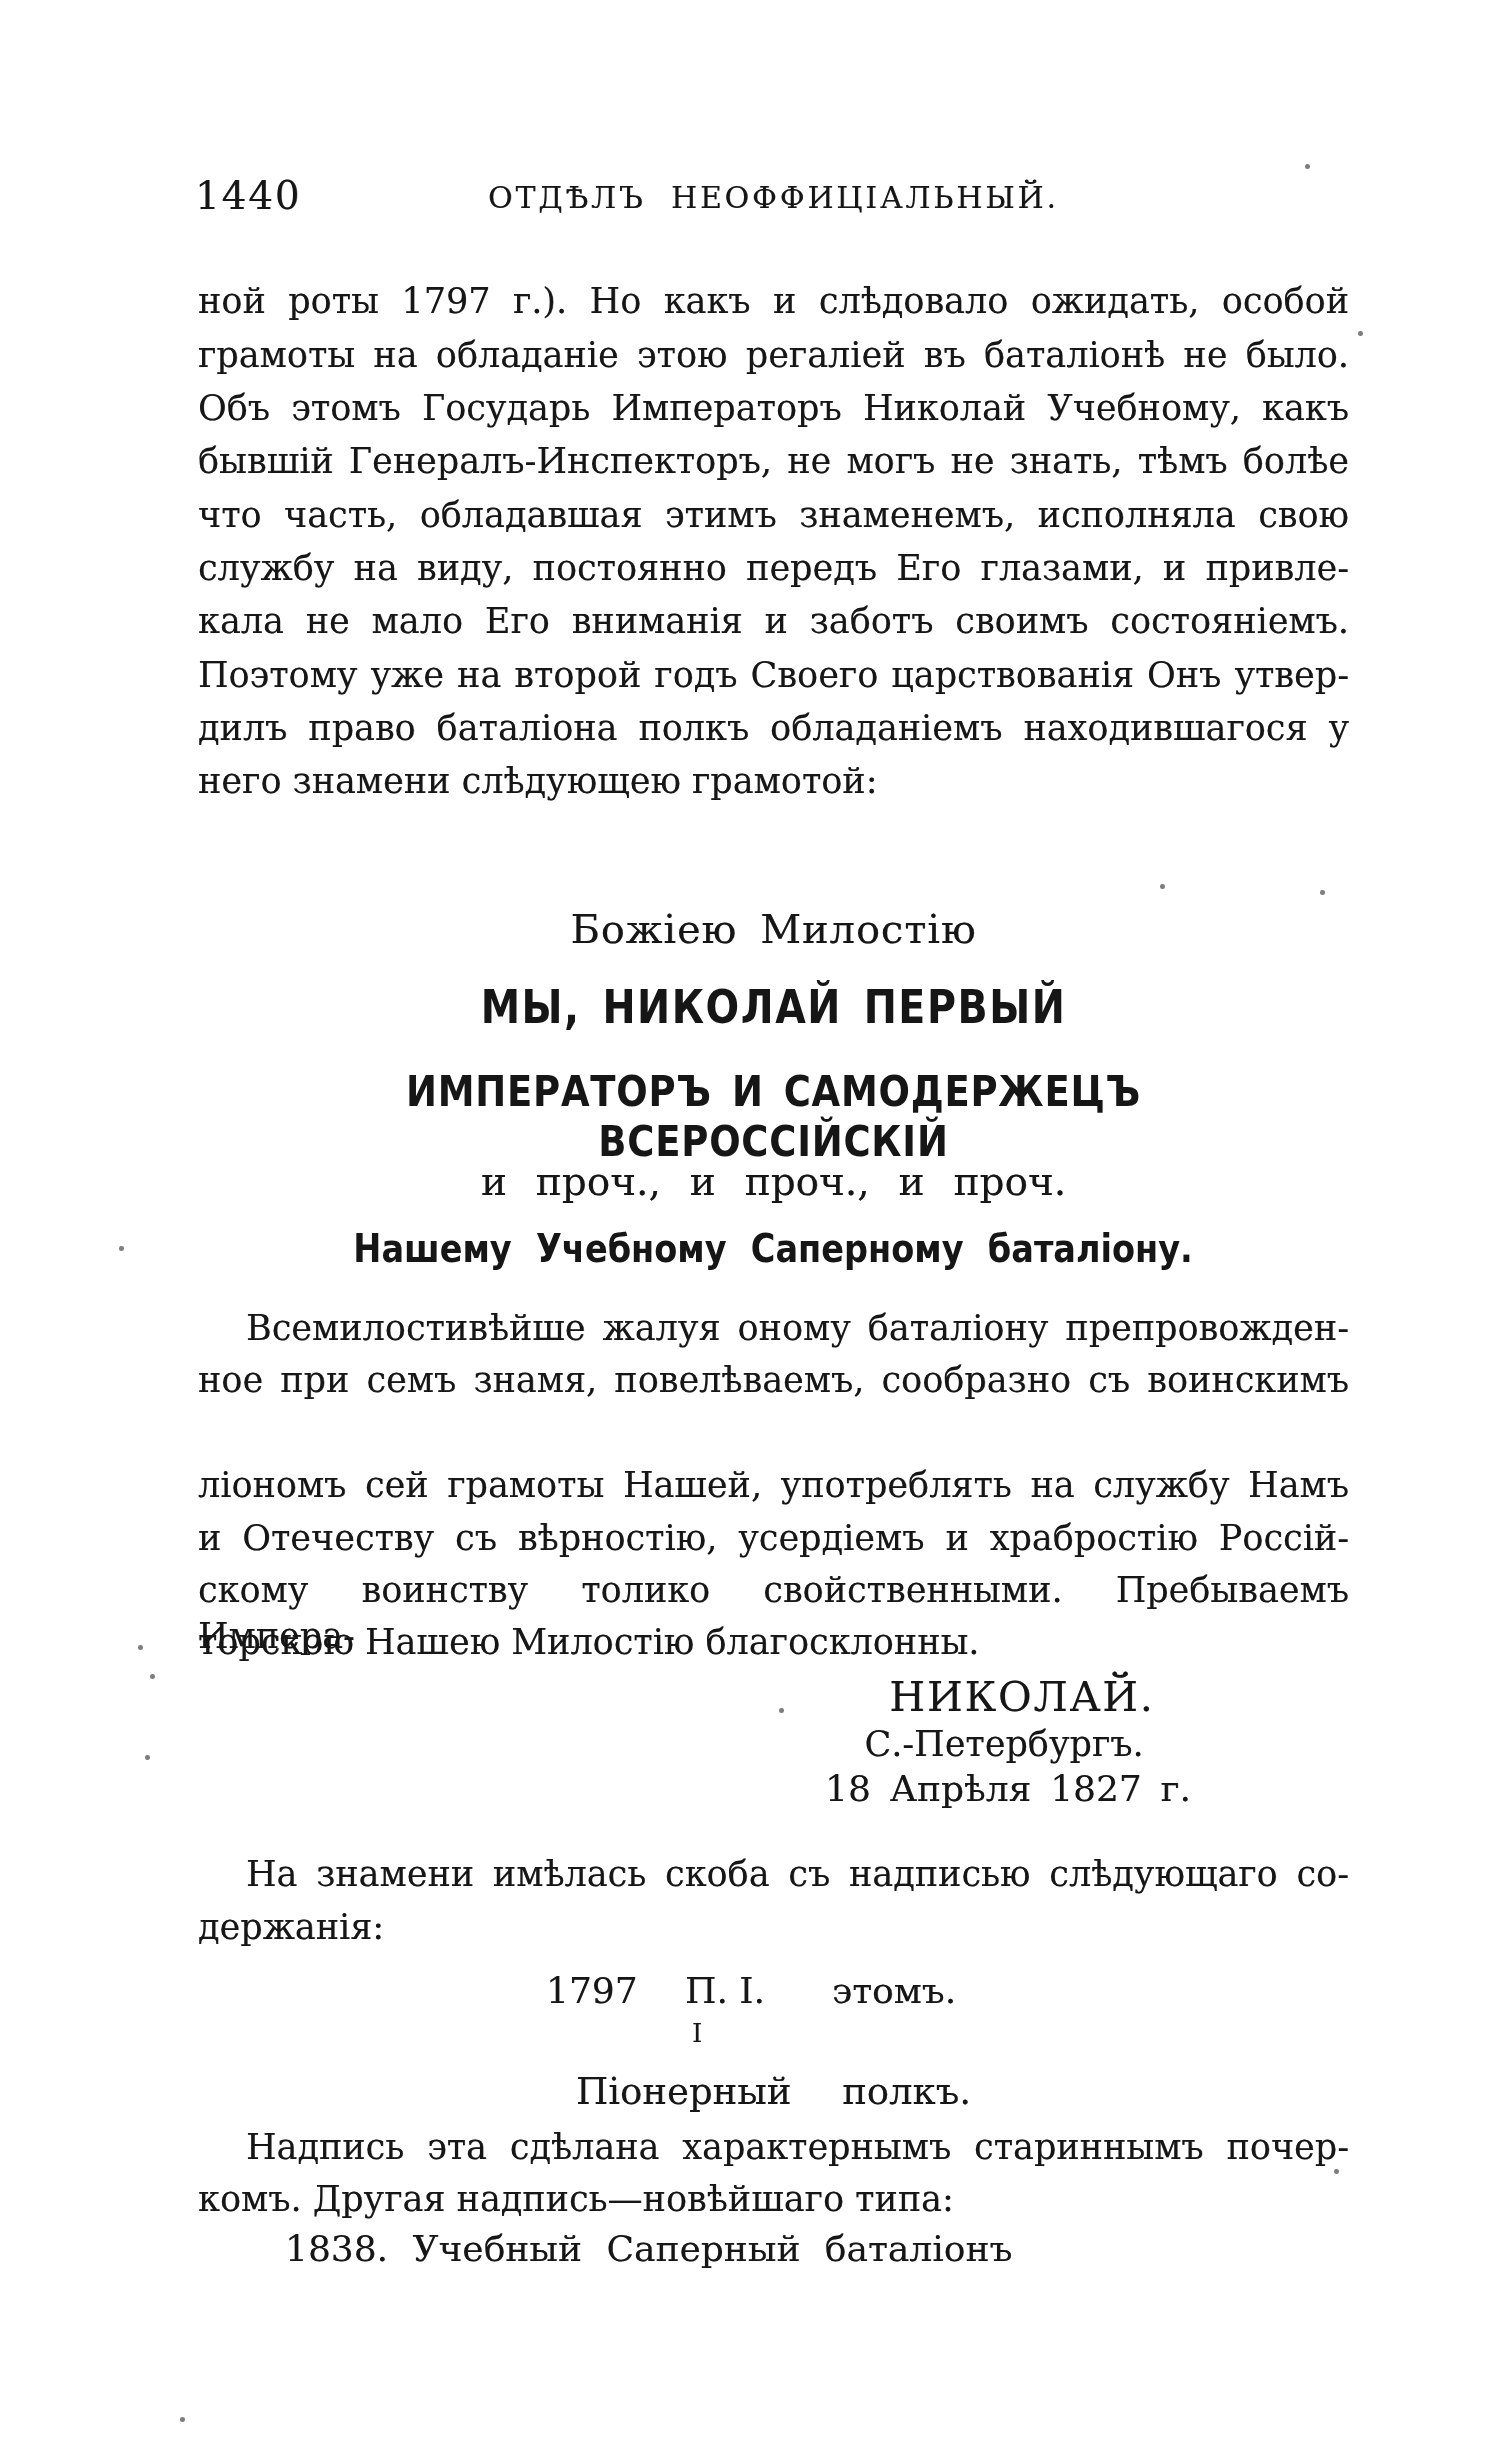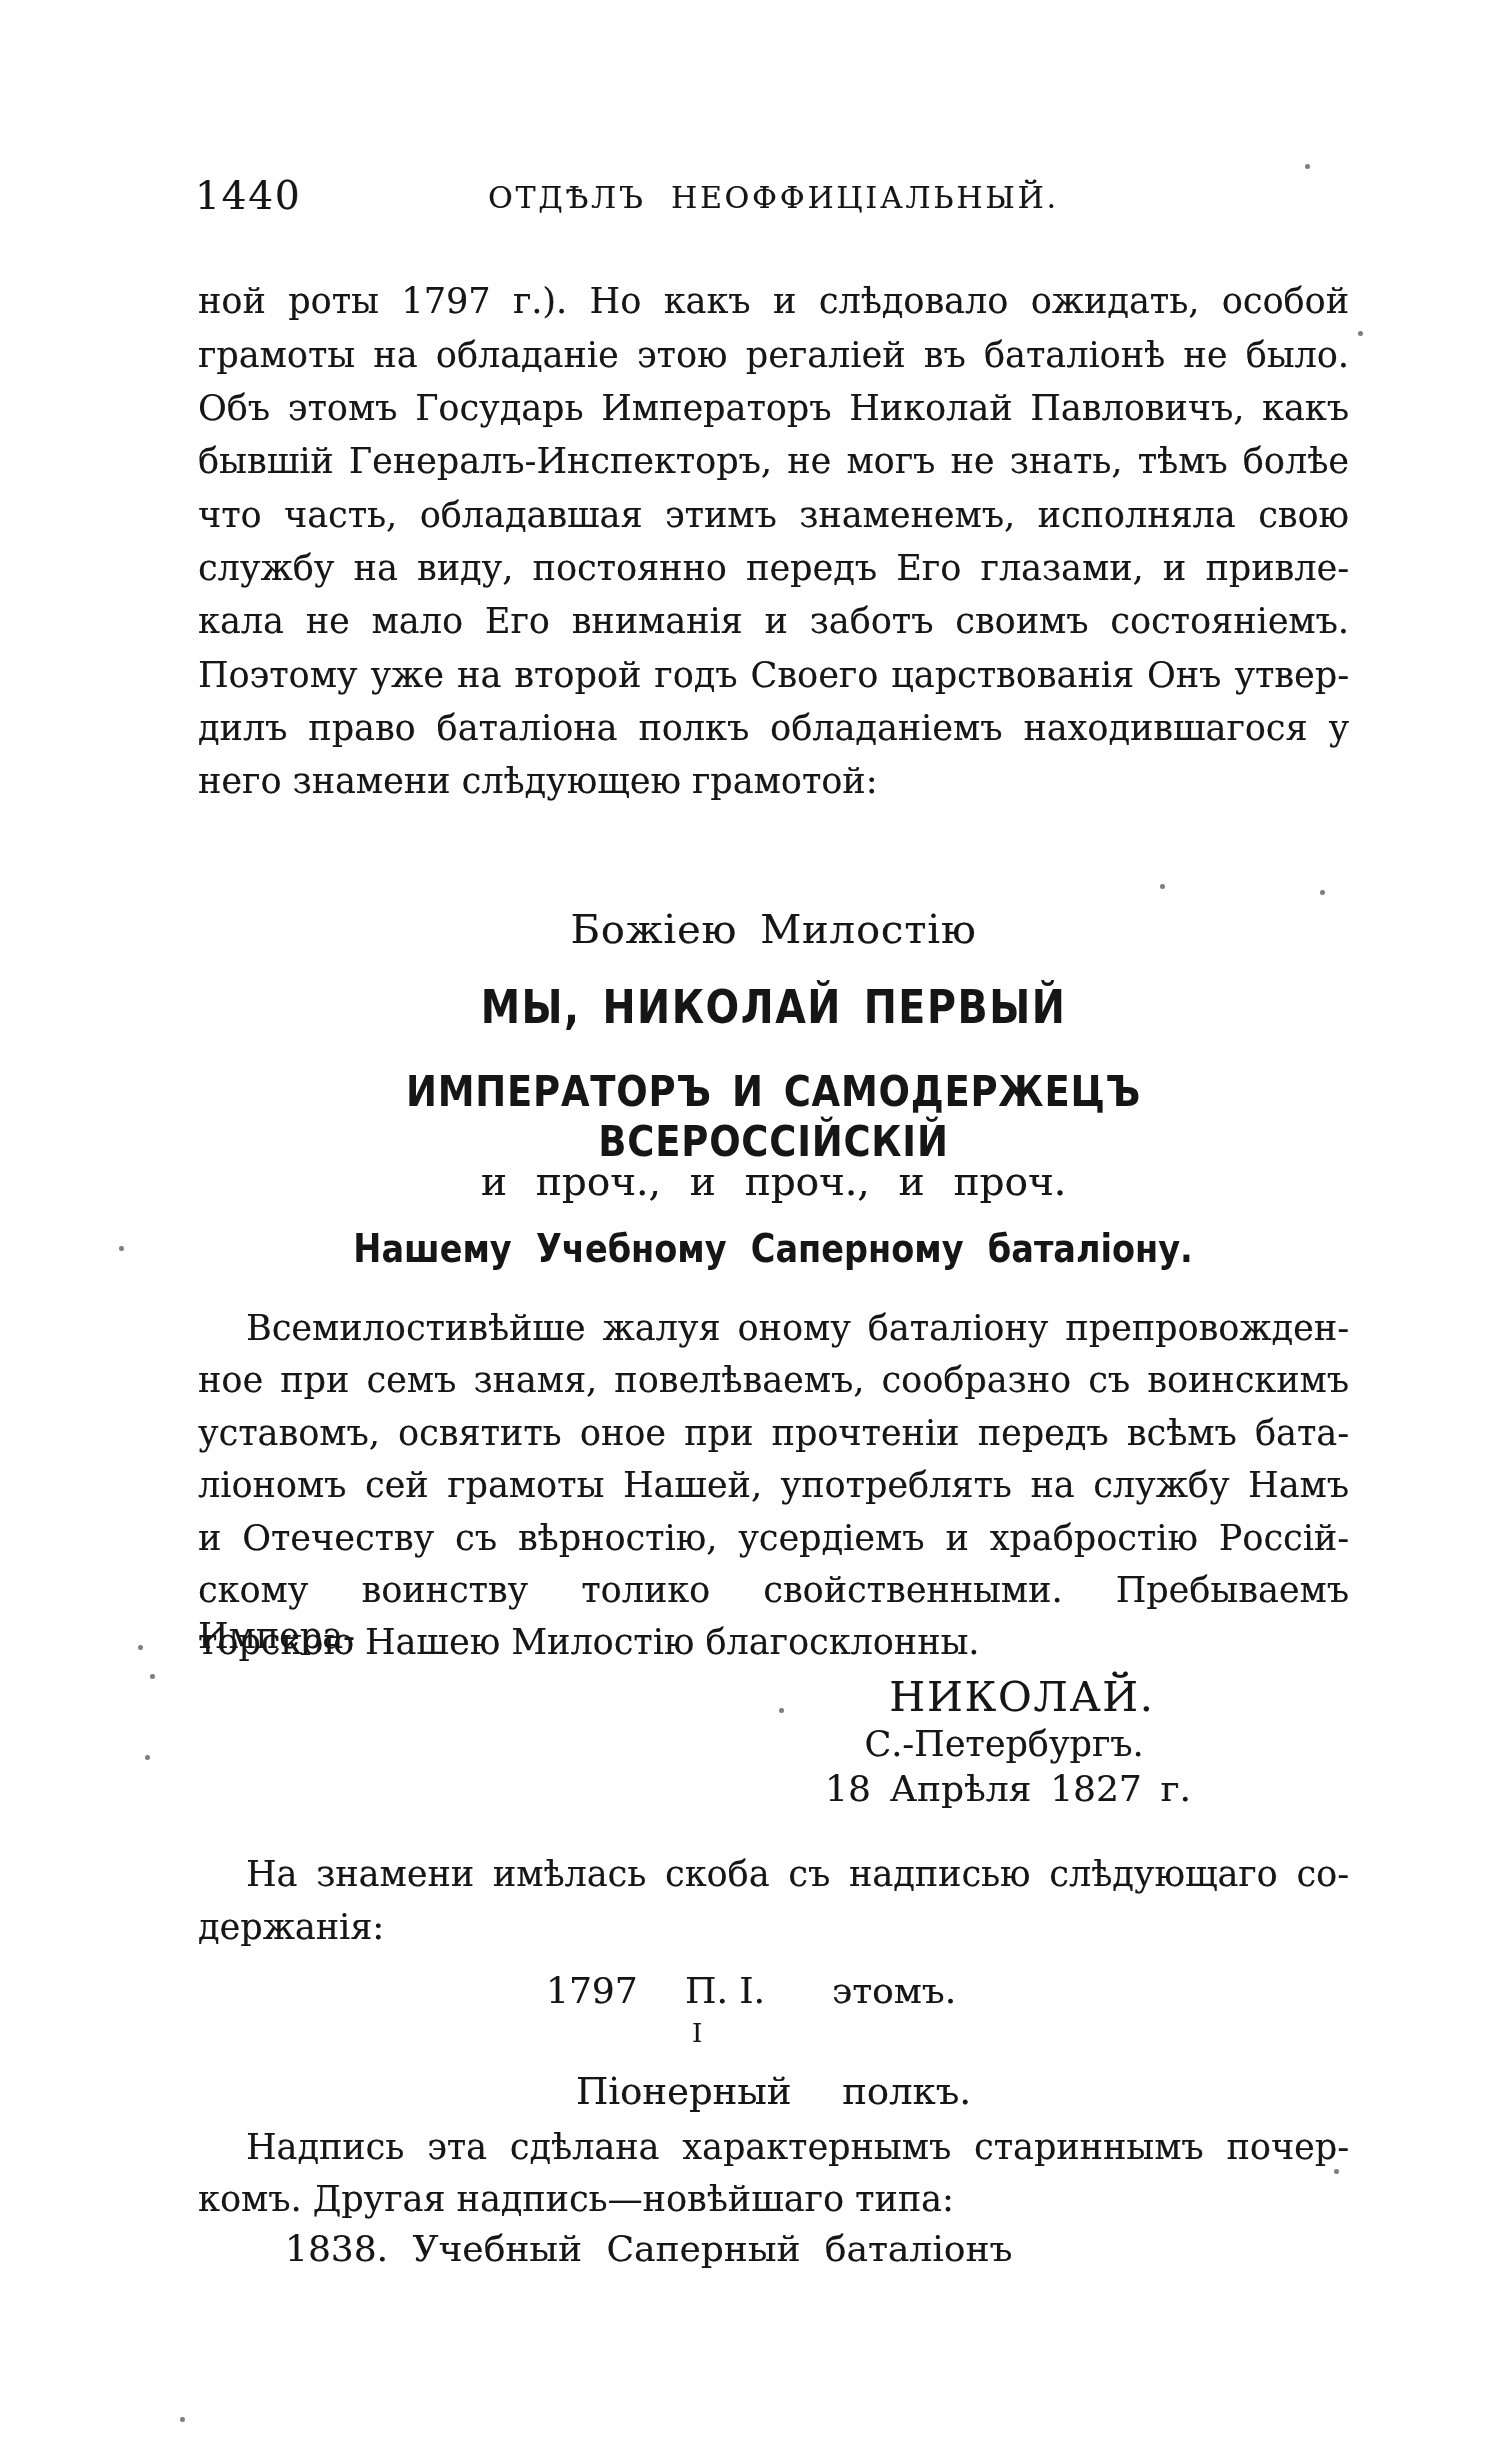--- a/index.html
+++ b/index.html
@@ -64,38 +64,37 @@
 </head>
 <body>
 
 <div class="page">
 
   <div class="pagenum">1440</div>
   <div class="runtitle">ОТДѢЛЪ НЕОФФИЦІАЛЬНЫЙ.</div>
 
   <div class="jline" style="top:278px">ной роты 1797 г.). Но какъ и слѣдовало ожидать, особой</div>
   <div class="jline" style="top:332px">грамоты на обладаніе этою регаліей въ баталіонѣ не было.</div>
-  <div class="jline" style="top:385px">Объ этомъ Государь Императоръ Николай Павловичъ, какъ</div>
+  <div class="jline" style="top:385px">Объ этомъ Государь Императоръ Николай Учебному, какъ</div>
   <div class="jline" style="top:438px">бывшій Генералъ-Инспекторъ, не могъ не знать, тѣмъ болѣе</div>
   <div class="jline" style="top:492px">что часть, обладавшая этимъ знаменемъ, исполняла свою</div>
   <div class="jline" style="top:545px">службу на виду, постоянно передъ Его глазами, и привле-</div>
   <div class="jline" style="top:598px">кала не мало Его вниманія и заботъ своимъ состояніемъ.</div>
   <div class="jline" style="top:652px">Поэтому уже на второй годъ Своего царствованія Онъ утвер-</div>
   <div class="jline" style="top:705px">дилъ право баталіона полкъ обладаніемъ находившагося у</div>
   <div class="jline end" style="top:758px">него знамени слѣдующею грамотой:</div>
 
   <div class="cblock invocation">Божіею Милостію</div>
   <div class="cblock royal1"><span class="condensed sansbold">МЫ, НИКОЛАЙ ПЕРВЫЙ</span></div>
   <div class="cblock royal2"><span class="condensed sansbold">ИМПЕРАТОРЪ И САМОДЕРЖЕЦЪ ВСЕРОССІЙСКІЙ</span></div>
   <div class="cblock etcline">и проч., и проч., и проч.</div>
   <div class="cblock address"><span class="condensed sansbold">Нашему Учебному Саперному баталіону.</span></div>
 
   <div class="jline indent" style="top:1305px">Всемилостивѣйше жалуя оному баталіону препровожден-</div>
   <div class="jline" style="top:1357px">ное при семъ знамя, повелѣваемъ, сообразно съ воинскимъ</div>
-  <div class="jline" style="top:1410px">уставомъ, освятить оное при прочтеніи передъ всѣмъ бата-</div>
   <div class="jline" style="top:1462px">ліономъ сей грамоты Нашей, употреблять на службу Намъ</div>
   <div class="jline" style="top:1515px">и Отечеству съ вѣрностію, усердіемъ и храбростію Россій-</div>
   <div class="jline" style="top:1567px">скому воинству толико свойственными. Пребываемъ Импера-</div>
   <div class="jline end" style="top:1619px">торскою Нашею Милостію благосклонны.</div>
 
   <div class="sig sig-name">НИКОЛАЙ.</div>
   <div class="sig sig-place">С.-Петербургъ.</div>
   <div class="sig sig-date">18 Апрѣля 1827 г.</div>
 
   <div class="jline indent" style="top:1851px">На знамени имѣлась скоба съ надписью слѣдующаго со-</div>

